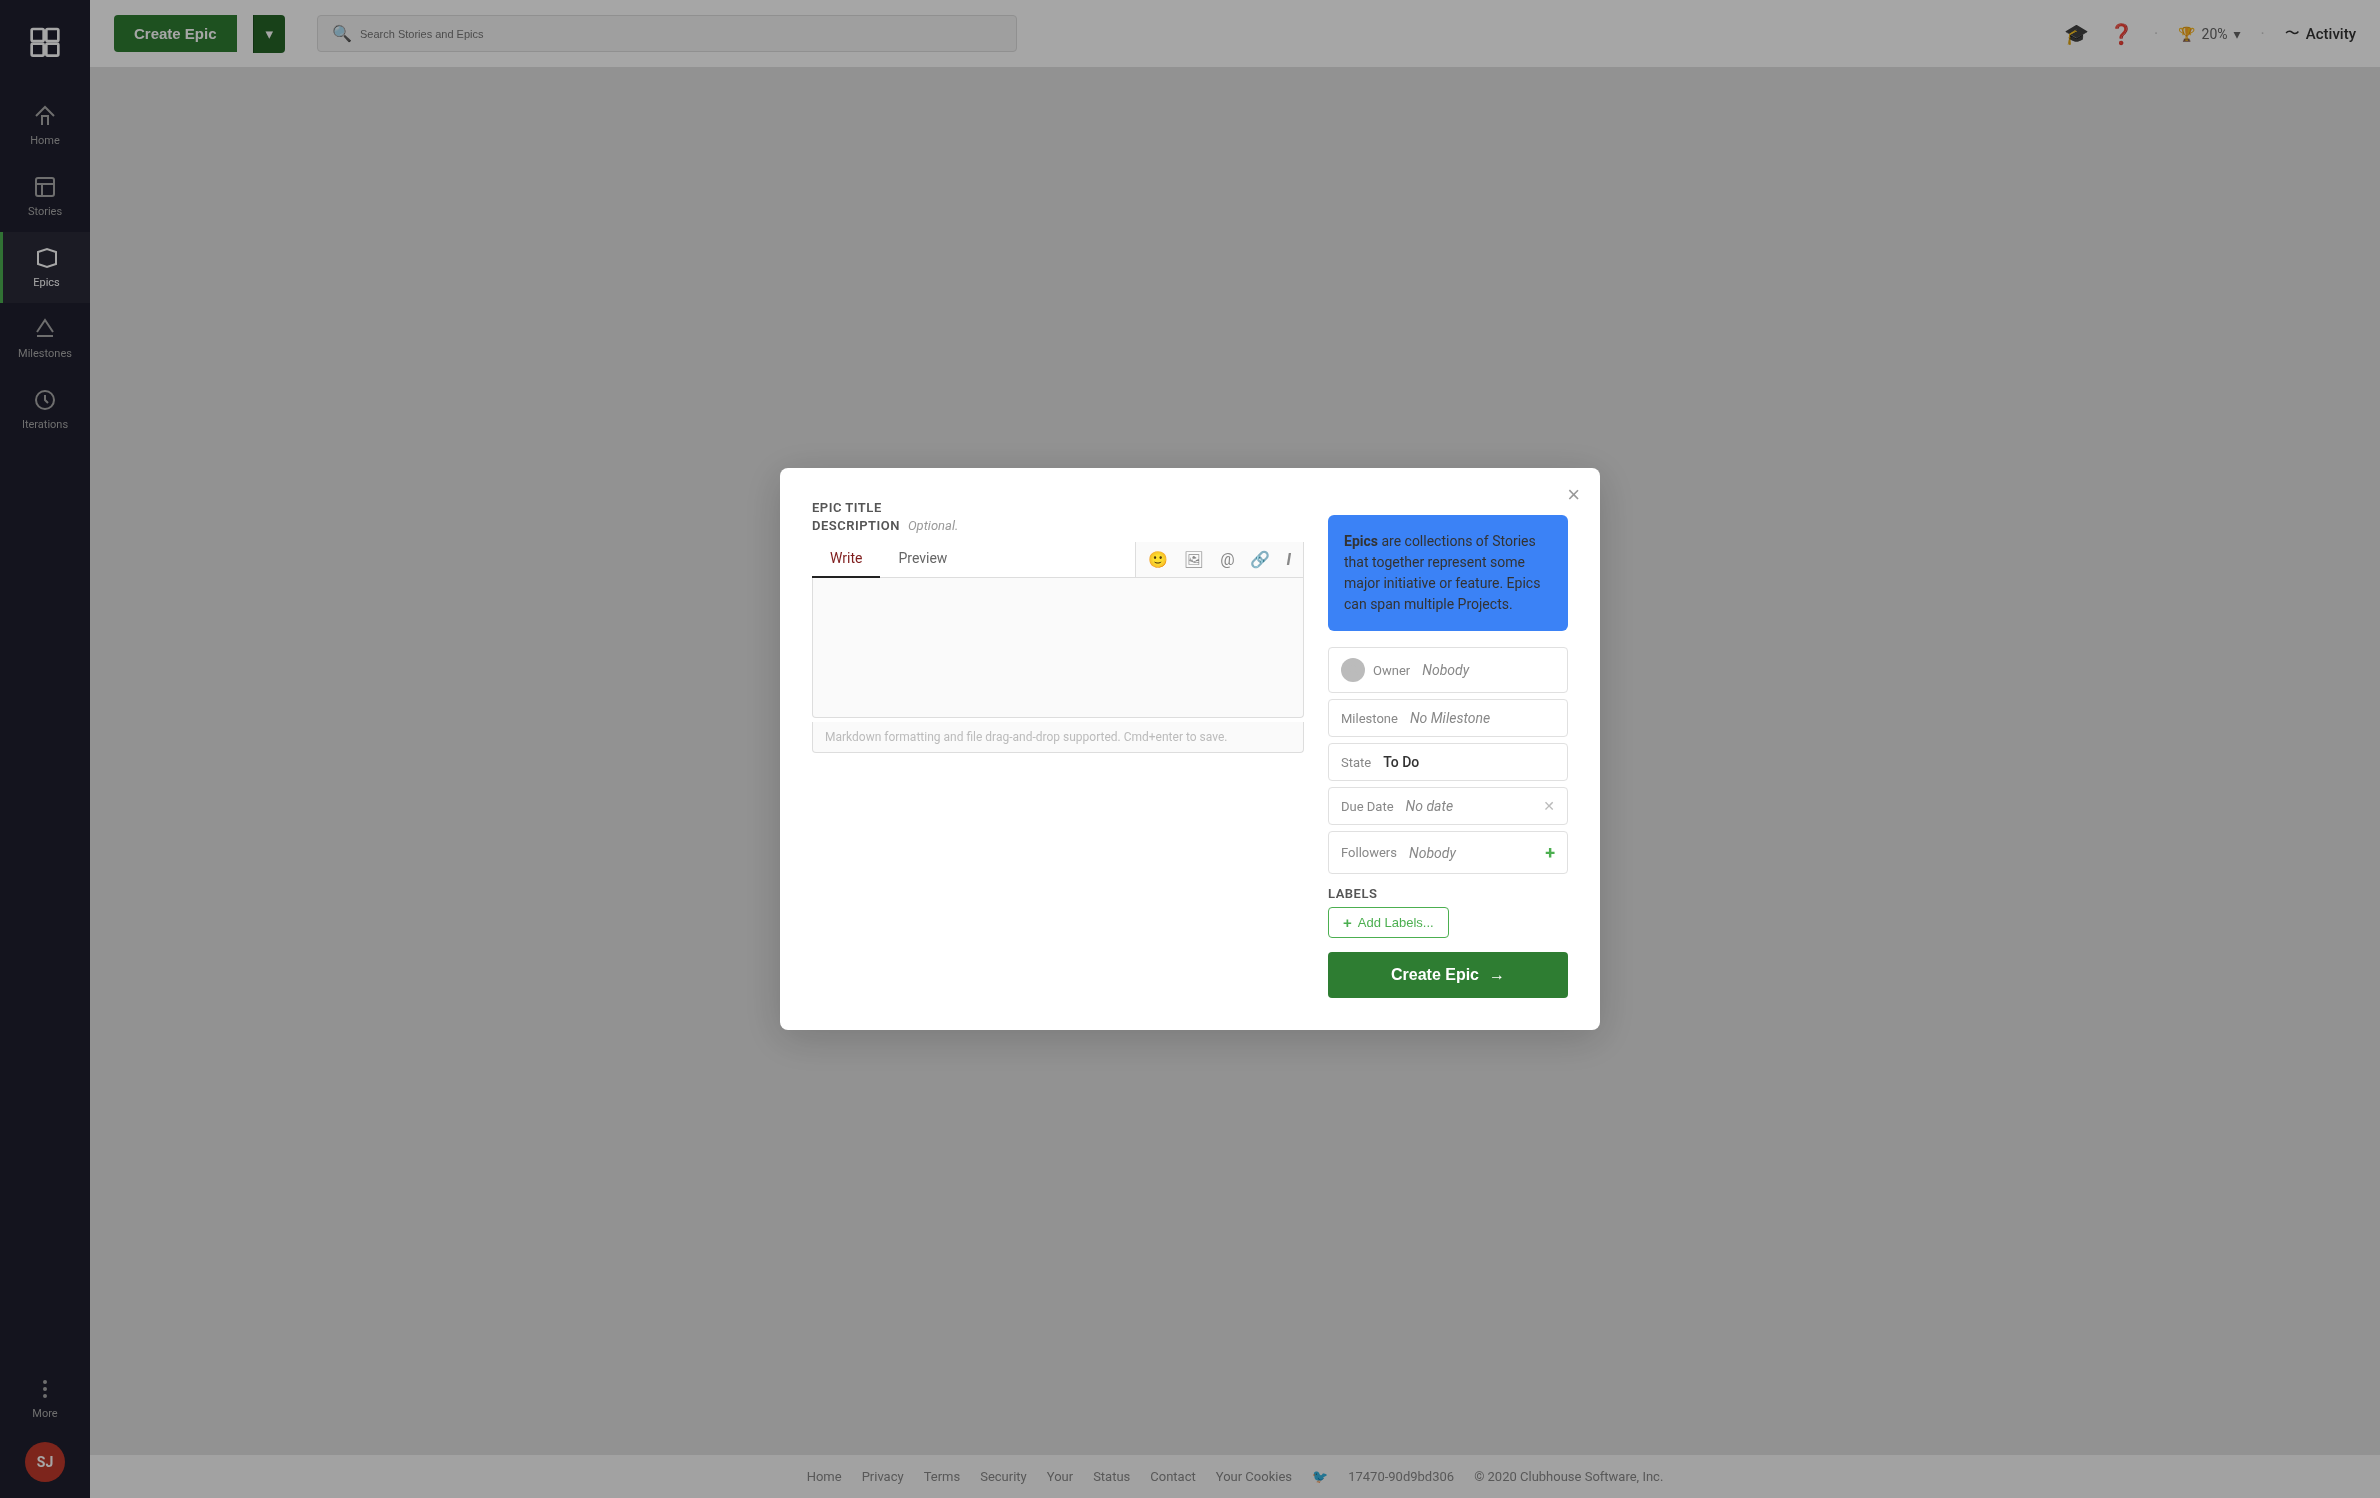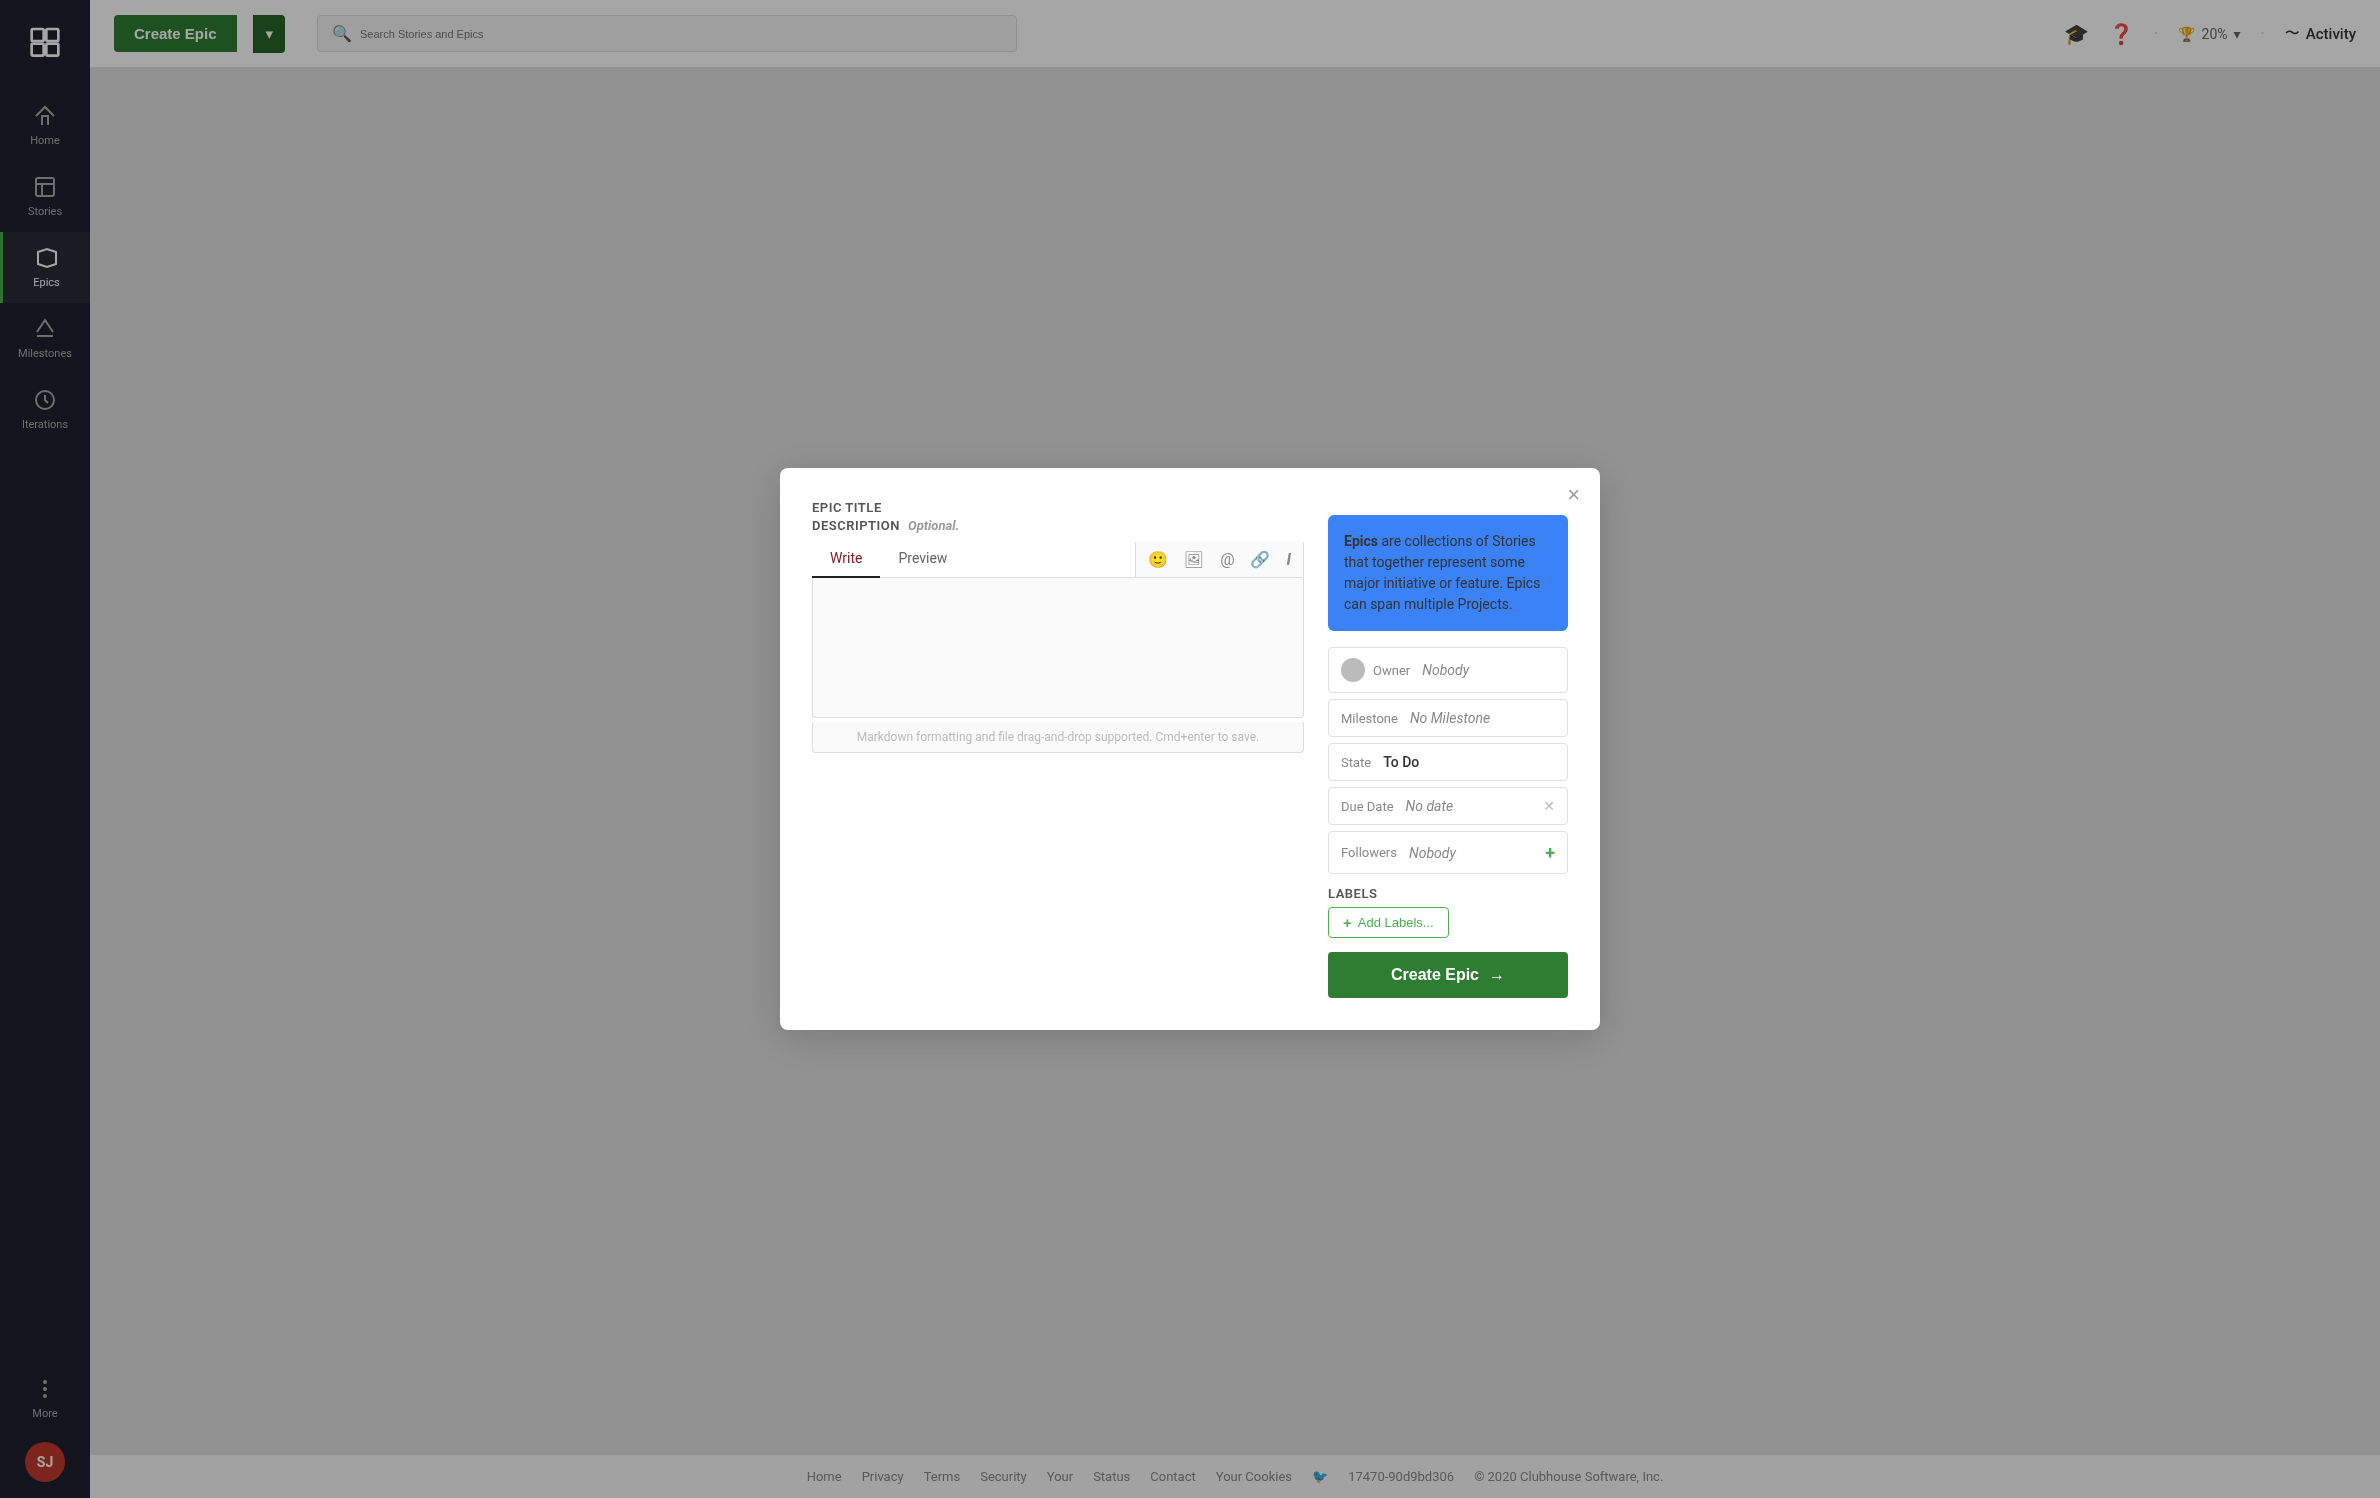--- a/index.html
+++ b/index.html
@@ -81,21 +81,21 @@
     .modal-title { font-size: 13px; color: #555; font-weight: 600; letter-spacing: 0.5px; text-transform: uppercase; }
     .epic-title-input {
       width: 100%; border: 2px solid #1565c0; border-radius: 4px;
       padding: 12px 14px; font-size: 18px; color: #222; outline: none; margin-bottom: 20px;
     }
     .modal-body { display: flex; gap: 24px; }
     .modal-left { flex: 1; }
     .modal-right { width: 240px; }
 
     .desc-label { font-size: 13px; color: #555; font-weight: 600; text-transform: uppercase; letter-spacing: 0.5px; margin-bottom: 8px; }
-    .desc-optional { font-style: italic; color: #999; font-weight: 700; font-size: 13px; margin-left: 4px; }
+    .desc-optional { font-style: italic; color: #999; font-weight: 400; font-size: 13px; margin-left: 4px; }
     .desc-tabs { display: flex; border-bottom: 1px solid #ddd; margin-bottom: 0; }
     .desc-tab {
       padding: 8px 18px; font-size: 14px; cursor: pointer; color: #666;
       border-bottom: 2px solid transparent; margin-bottom: -1px;
     }
     .desc-tab.active { color: #7f1d1d; border-bottom: 2px solid #222; font-weight: 400; }
     .desc-toolbar {
       display: flex; gap: 16px; align-items: center; padding: 8px 12px;
       border-left: 1px solid #ddd; border-right: 1px solid #ddd;
       background: #fafafa;
@@ -103,21 +103,20 @@
     .desc-toolbar span { color: #888; font-size: 16px; cursor: pointer; }
     .desc-area {
       width: 100%; min-height: 140px; border: 1px solid #ddd; border-top: none;
       border-radius: 0 0 4px 4px; padding: 12px; font-size: 14px; color: #555; resize: none;
       outline: none; background: #fafafa;
     }
     .desc-hint {
       font-size: 12px; color: #bbb; padding: 8px 12px;
       border: 1px solid #ddd; border-top: none; border-radius: 0 0 4px 4px;
       background: #fafafa;
-      text-align: center;
     }
 
     
     .info-box {
       background: #3b82f6; border-radius: 6px; padding: 16px; margin-bottom: 16px; font-size: 14px; color: #333; line-height: 1.5;
     }
     .info-box strong { font-weight: 700; }
 
     
     .field-row {

